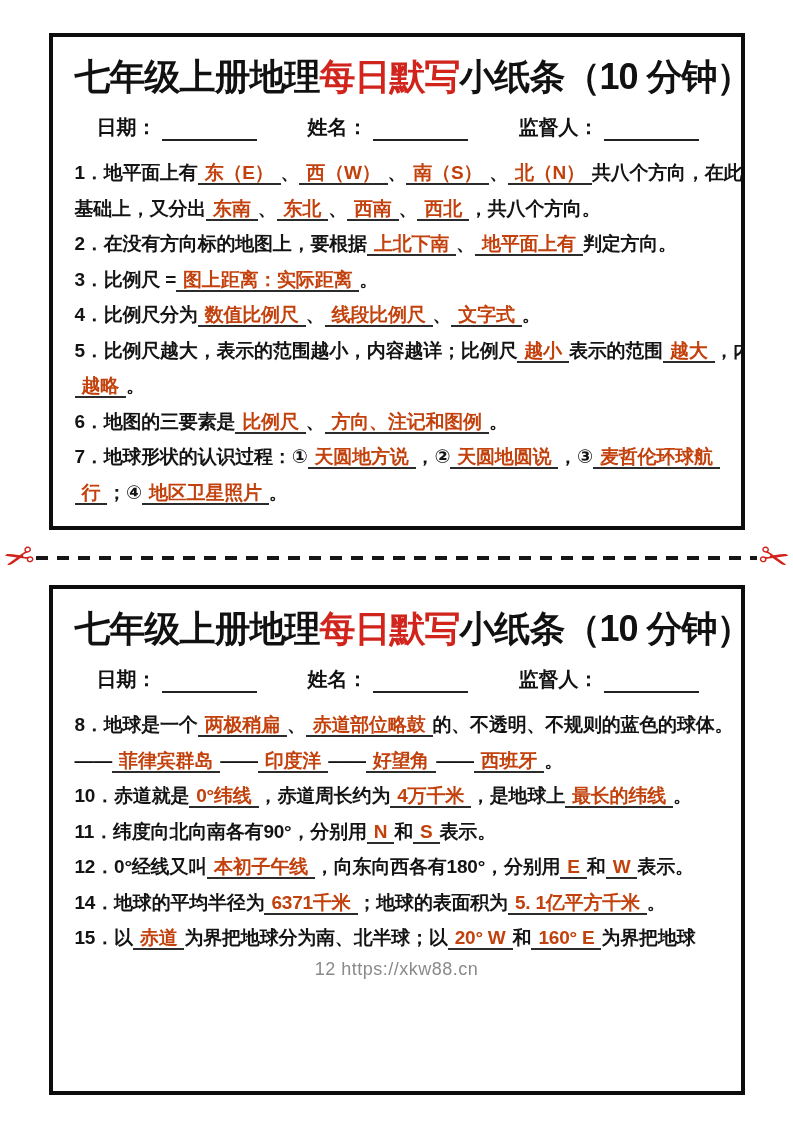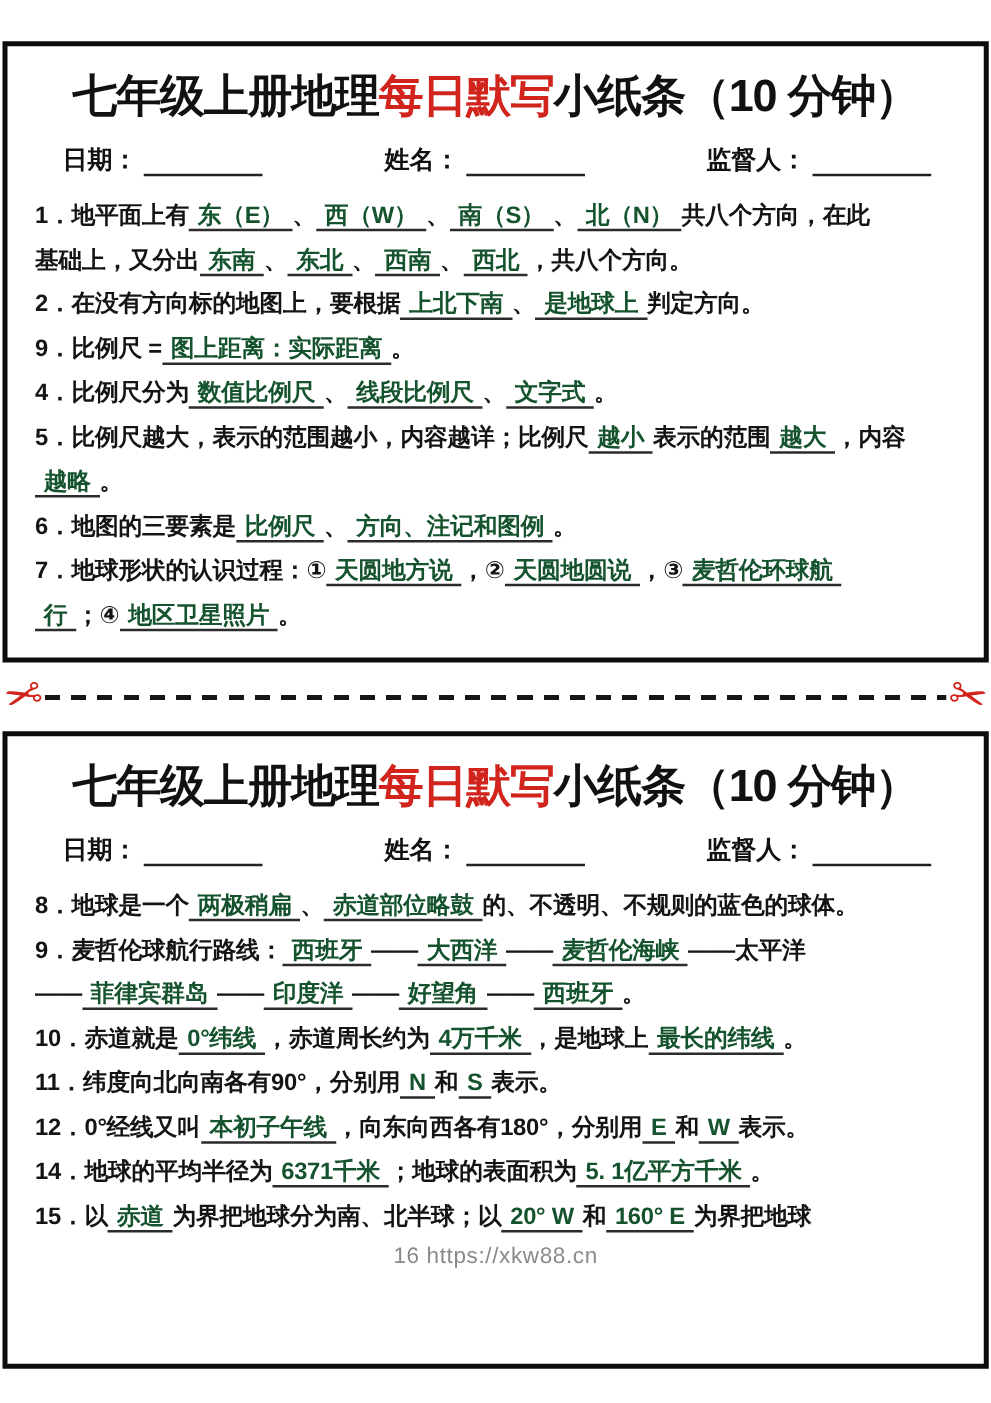--- a/index.html
+++ b/index.html
@@ -7,21 +7,21 @@
   body {
     width: 793px; height: 1122px;
     background: #ffffff;
     font-family: "Liberation Sans", "DejaVu Sans", sans-serif;
     color: #111;
     overflow: hidden;
   }
   .page { padding-top: 33px; }
 
   .card {
-    width: 789px;
+    width: 696px;
     margin: 0 auto;
     border: 4px solid #0d0d0d;
     background: #fff;
     padding: 10px 22px 6px 22px;
     overflow: hidden;
   }
   .card.first  { height: 497px; }
   .card.second { height: 510px; }
 
   .title {
@@ -54,21 +54,21 @@
   .qlist { }
   .qline {
     font-size: 19px;
     line-height: 35.5px;
     font-weight: 600;
     letter-spacing: -0.2px;
     white-space: nowrap;
   }
   .seg-n { color: #141414; }
   .seg-a {
-    color: #14532d;
+    color: #c2410c;
     border-bottom: 2px solid #2b2b2b;
     padding: 0 7px;
     font-weight: 700;
   }
 
   .cutline {
     height: 55px;
     display: flex;
     align-items: center;
     padding: 0 4px;
@@ -113,22 +113,22 @@
           <span class="fblank"></span>
         </span>
       <span class="field">
           <span>监督人：</span>
           <span class="fblank"></span>
         </span>
     </div>
     <div class="qlist">
         <div class="qline"><span class="seg-n">1．地平面上有</span><span class="seg-a">东（E）</span><span class="seg-n">、</span><span class="seg-a">西（W）</span><span class="seg-n">、</span><span class="seg-a">南（S）</span><span class="seg-n">、</span><span class="seg-a">北（N）</span><span class="seg-n">共八个方向，在此</span></div>
         <div class="qline"><span class="seg-n">基础上，又分出</span><span class="seg-a">东南</span><span class="seg-n">、</span><span class="seg-a">东北</span><span class="seg-n">、</span><span class="seg-a">西南</span><span class="seg-n">、</span><span class="seg-a">西北</span><span class="seg-n">，共八个方向。</span></div>
-        <div class="qline"><span class="seg-n">2．在没有方向标的地图上，要根据</span><span class="seg-a">上北下南</span><span class="seg-n">、</span><span class="seg-a">是地球上</span><span class="seg-n">判定方向。</span></div>
-        <div class="qline"><span class="seg-n">9．比例尺 =</span><span class="seg-a">图上距离：实际距离</span><span class="seg-n">。</span></div>
+        <div class="qline"><span class="seg-n">2．在没有方向标的地图上，要根据</span><span class="seg-a">上北下南</span><span class="seg-n">、</span><span class="seg-a">地平面上有</span><span class="seg-n">判定方向。</span></div>
+        <div class="qline"><span class="seg-n">3．比例尺 =</span><span class="seg-a">图上距离：实际距离</span><span class="seg-n">。</span></div>
         <div class="qline"><span class="seg-n">4．比例尺分为</span><span class="seg-a">数值比例尺</span><span class="seg-n">、</span><span class="seg-a">线段比例尺</span><span class="seg-n">、</span><span class="seg-a">文字式</span><span class="seg-n">。</span></div>
         <div class="qline"><span class="seg-n">5．比例尺越大，表示的范围越小，内容越详；比例尺</span><span class="seg-a">越小</span><span class="seg-n">表示的范围</span><span class="seg-a">越大</span><span class="seg-n">，内容</span></div>
         <div class="qline"><span class="seg-a">越略</span><span class="seg-n">。</span></div>
         <div class="qline"><span class="seg-n">6．地图的三要素是</span><span class="seg-a">比例尺</span><span class="seg-n">、</span><span class="seg-a">方向、注记和图例</span><span class="seg-n">。</span></div>
         <div class="qline"><span class="seg-n">7．地球形状的认识过程：①</span><span class="seg-a">天圆地方说</span><span class="seg-n">，②</span><span class="seg-a">天圆地圆说</span><span class="seg-n">，③</span><span class="seg-a">麦哲伦环球航</span></div>
         <div class="qline"><span class="seg-a">行</span><span class="seg-n">；④</span><span class="seg-a">地区卫星照片</span><span class="seg-n">。</span></div>
       </div>
   </section>
 
   <div class="cutline">
@@ -148,24 +148,23 @@
           <span>姓名：</span>
           <span class="fblank"></span>
         </span>
       <span class="field">
           <span>监督人：</span>
           <span class="fblank"></span>
         </span>
     </div>
     <div class="qlist">
         <div class="qline"><span class="seg-n">8．地球是一个</span><span class="seg-a">两极稍扁</span><span class="seg-n">、</span><span class="seg-a">赤道部位略鼓</span><span class="seg-n">的、不透明、不规则的蓝色的球体。</span></div>
-        <div class="qline"><span class="seg-n">9．麦哲伦球航行路线：</span><span class="seg-a">西班牙</span><span class="seg-n">——</span><span class="seg-a">大西洋</span><span class="seg-n">——</span><span class="seg-a">麦哲伦海峡</span><span class="seg-n">——太平洋</span></div>
         <div class="qline"><span class="seg-n">——</span><span class="seg-a">菲律宾群岛</span><span class="seg-n">——</span><span class="seg-a">印度洋</span><span class="seg-n">——</span><span class="seg-a">好望角</span><span class="seg-n">——</span><span class="seg-a">西班牙</span><span class="seg-n">。</span></div>
         <div class="qline"><span class="seg-n">10．赤道就是</span><span class="seg-a">0°纬线</span><span class="seg-n">，赤道周长约为</span><span class="seg-a">4万千米</span><span class="seg-n">，是地球上</span><span class="seg-a">最长的纬线</span><span class="seg-n">。</span></div>
         <div class="qline"><span class="seg-n">11．纬度向北向南各有90°，分别用</span><span class="seg-a">N</span><span class="seg-n">和</span><span class="seg-a">S</span><span class="seg-n">表示。</span></div>
         <div class="qline"><span class="seg-n">12．0°经线又叫</span><span class="seg-a">本初子午线</span><span class="seg-n">，向东向西各有180°，分别用</span><span class="seg-a">E</span><span class="seg-n">和</span><span class="seg-a">W</span><span class="seg-n">表示。</span></div>
         <div class="qline"><span class="seg-n">14．地球的平均半径为</span><span class="seg-a">6371千米</span><span class="seg-n">；地球的表面积为</span><span class="seg-a">5. 1亿平方千米</span><span class="seg-n">。</span></div>
         <div class="qline"><span class="seg-n">15．以</span><span class="seg-a">赤道</span><span class="seg-n">为界把地球分为南、北半球；以</span><span class="seg-a">20° W</span><span class="seg-n">和</span><span class="seg-a">160° E</span><span class="seg-n">为界把地球</span></div>
       </div>
-    <div class="footer">16 https://xkw88.cn</div>
+    <div class="footer">12 https://xkw88.cn</div>
   </section>
 
 </div>
 
 </body></html>

